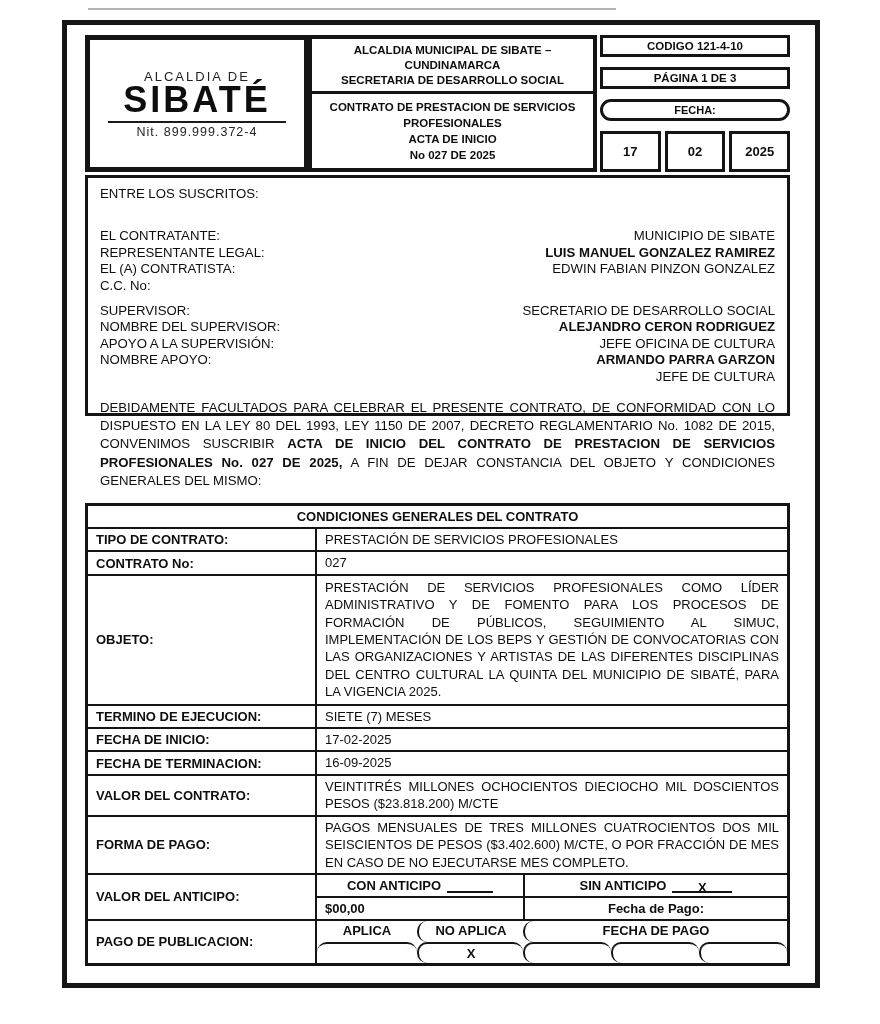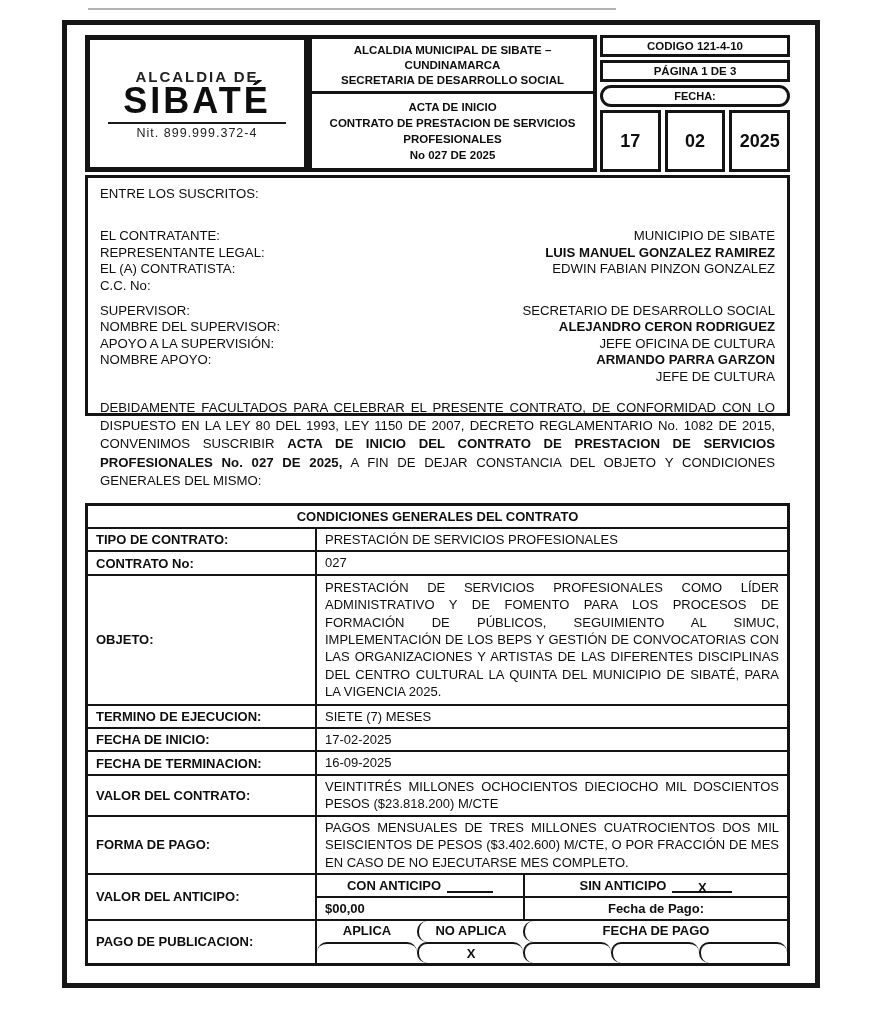--- a/index.html
+++ b/index.html
@@ -24,42 +24,42 @@
   
   .hdr {
     position:absolute; left:18px; top:10px; width:705px; height:125px;
     display:grid; grid-template-columns:224px 288px 193px;
   }
   .logo-cell {
     border:5px solid #141414; background:#fff;
     display:flex; flex-direction:column; align-items:center; justify-content:center;
     padding:4px 6px;
   }
-  .logo-top { font-size:15px; letter-spacing:2px; color:#222; font-weight:700; }
+  .logo-top { font-size:13px; letter-spacing:2px; color:#222; font-weight:400; }
   .logo-main { font-size:36px; font-weight:800; letter-spacing:3px; line-height:1.0; margin-top:-2px; }
   .logo-nit { font-size:12.5px; color:#222; border-top:2px solid #1a1a1a; padding-top:2px; margin-top:3px; width:88%; text-align:center; letter-spacing:1px; }
 
   .mid-cell { border:4px solid #141414; border-left-width:3px; display:flex; flex-direction:column; }
   .mid-top {
     border-bottom:3px solid #141414; font-weight:700; font-size:11.5px;
     text-align:center; padding:4px 6px 3px; line-height:1.3; flex:0 0 auto;
   }
   .mid-bottom {
     font-weight:700; font-size:11.5px; text-align:center; padding:5px 8px; line-height:1.4;
     flex:1; display:flex; flex-direction:column; justify-content:center;
   }
 
-  .right-cell { display:flex; flex-direction:column; gap:3px; margin-left:3px; }
+  .right-cell { display:flex; flex-direction:column; gap:10px; margin-left:3px; }
   .rbox {
     border:3px solid #141414; font-weight:700; font-size:11.5px; text-align:center;
     padding:2px 2px; background:#fff;
   }
   .rdates { display:flex; gap:4px; flex:1; }
   .rdate {
-    flex:1; border:3px solid #141414; font-weight:700; font-size:18px;
+    flex:1; border:3px solid #141414; font-weight:700; font-size:13px;
     display:flex; align-items:center; justify-content:center;
   }
 
   
   .parties {
     position:absolute; left:18px; top:150px; width:705px; height:241px;
     border:3px solid #141414; padding:8px 12px 6px; font-size:13.2px; line-height:16.4px;
   }
   .p-title { font-weight:400; margin-bottom:26px; }
   .prow { display:flex; }
@@ -116,22 +116,22 @@
       <div class="logo-nit">Nit. 899.999.372-4</div>
     </div>
 
     <div class="mid-cell">
       <div class="mid-top">
         <div>ALCALDIA MUNICIPAL DE SIBATE –</div>
         <div>CUNDINAMARCA</div>
         <div>SECRETARIA DE DESARROLLO SOCIAL</div>
       </div>
       <div class="mid-bottom">
+        <div>CONTRATO DE PRESTACION DE SERVICIOS PROFESIONALES</div>
         <div>ACTA DE INICIO</div>
-        <div>CONTRATO DE PRESTACION DE SERVICIOS PROFESIONALES</div>
         <div>No 027 DE 2025</div>
       </div>
     </div>
 
     <div class="right-cell">
       <div class="rbox">CODIGO  121-4-10</div>
       <div class="rbox">PÁGINA 1 DE 3</div>
       <div class="rbox" style="font-size:11px;border-radius:11px;">FECHA:</div>
       <div class="rdates">
         <div class="rdate">17</div>

